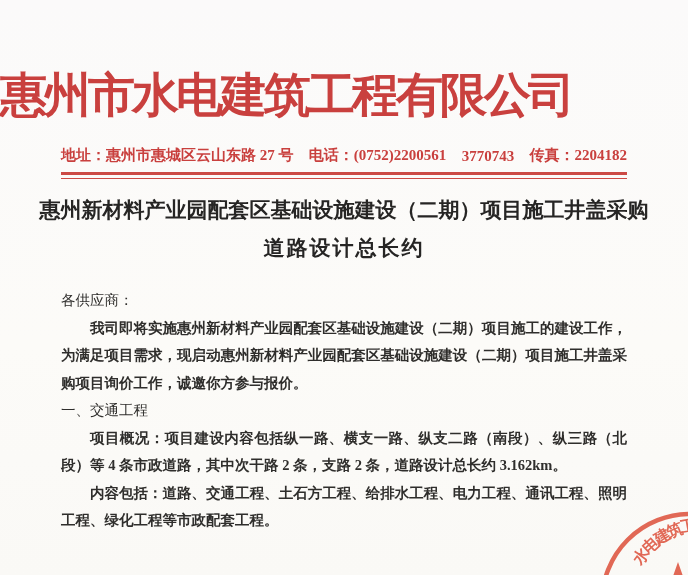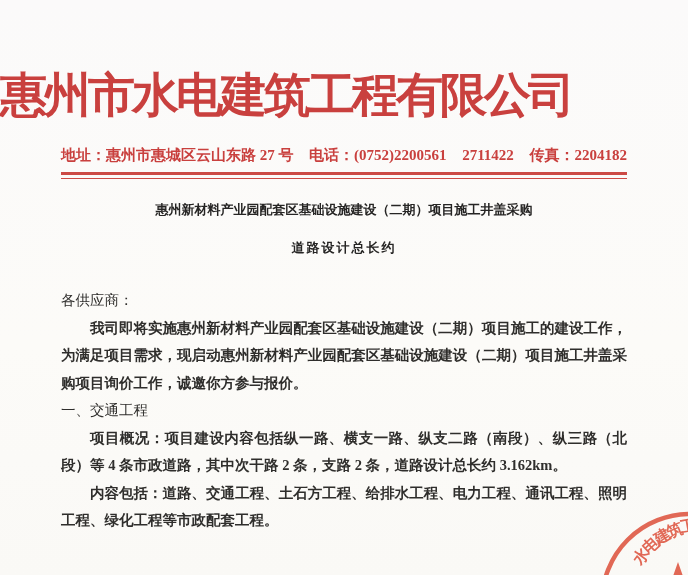--- a/index.html
+++ b/index.html
@@ -25,34 +25,34 @@
     letter-spacing: -3px;
     line-height: 1.15;
     color: var(--brand-red);
     white-space: nowrap;
   }
   .address-row {
     width: 566px;
     margin: 24px auto 0;
     display: flex;
     justify-content: space-between;
-    align-items: center;
+    align-items: flex-end;
     font-size: 15px;
     font-weight: 700;
     color: var(--brand-red);
     white-space: nowrap;
   }
   .rules { width: 566px; margin: 7px auto 0; }
   .rule-thick { height: 3px; background: var(--rule-red); }
   .rule-thin  { height: 1px; background: var(--rule-red); margin-top: 3px; }
   .doc-title {
     margin-top: 12px;
     text-align: center;
     font-weight: 700;
-    font-size: 13px;
+    font-size: 21px;
     line-height: 38px;
     color: #262524;
   }
   .doc-title .line2 { letter-spacing: 2px; }
   .body-text {
     width: 566px;
     margin: 20px auto 0;
     font-size: 14.5px;
     line-height: 27.5px;
     text-align: justify;
@@ -72,21 +72,21 @@
 </head>
 <body>
 
 <div class="sheet">
 
   <div class="company-name">惠州市水电建筑工程有限公司</div>
 
   <div class="address-row">
     <span>地址：惠州市惠城区云山东路 27 号</span>
     <span>电话：(0752)2200561</span>
-    <span>2711422</span>
+    <span>3770743</span>
     <span>传真：2204182</span>
   </div>
 
   <div class="rules">
     <div class="rule-thick"></div>
     <div class="rule-thin"></div>
   </div>
 
   <div class="doc-title">
     <div class="line1">惠州新材料产业园配套区基础设施建设（二期）项目施工井盖采购</div>

